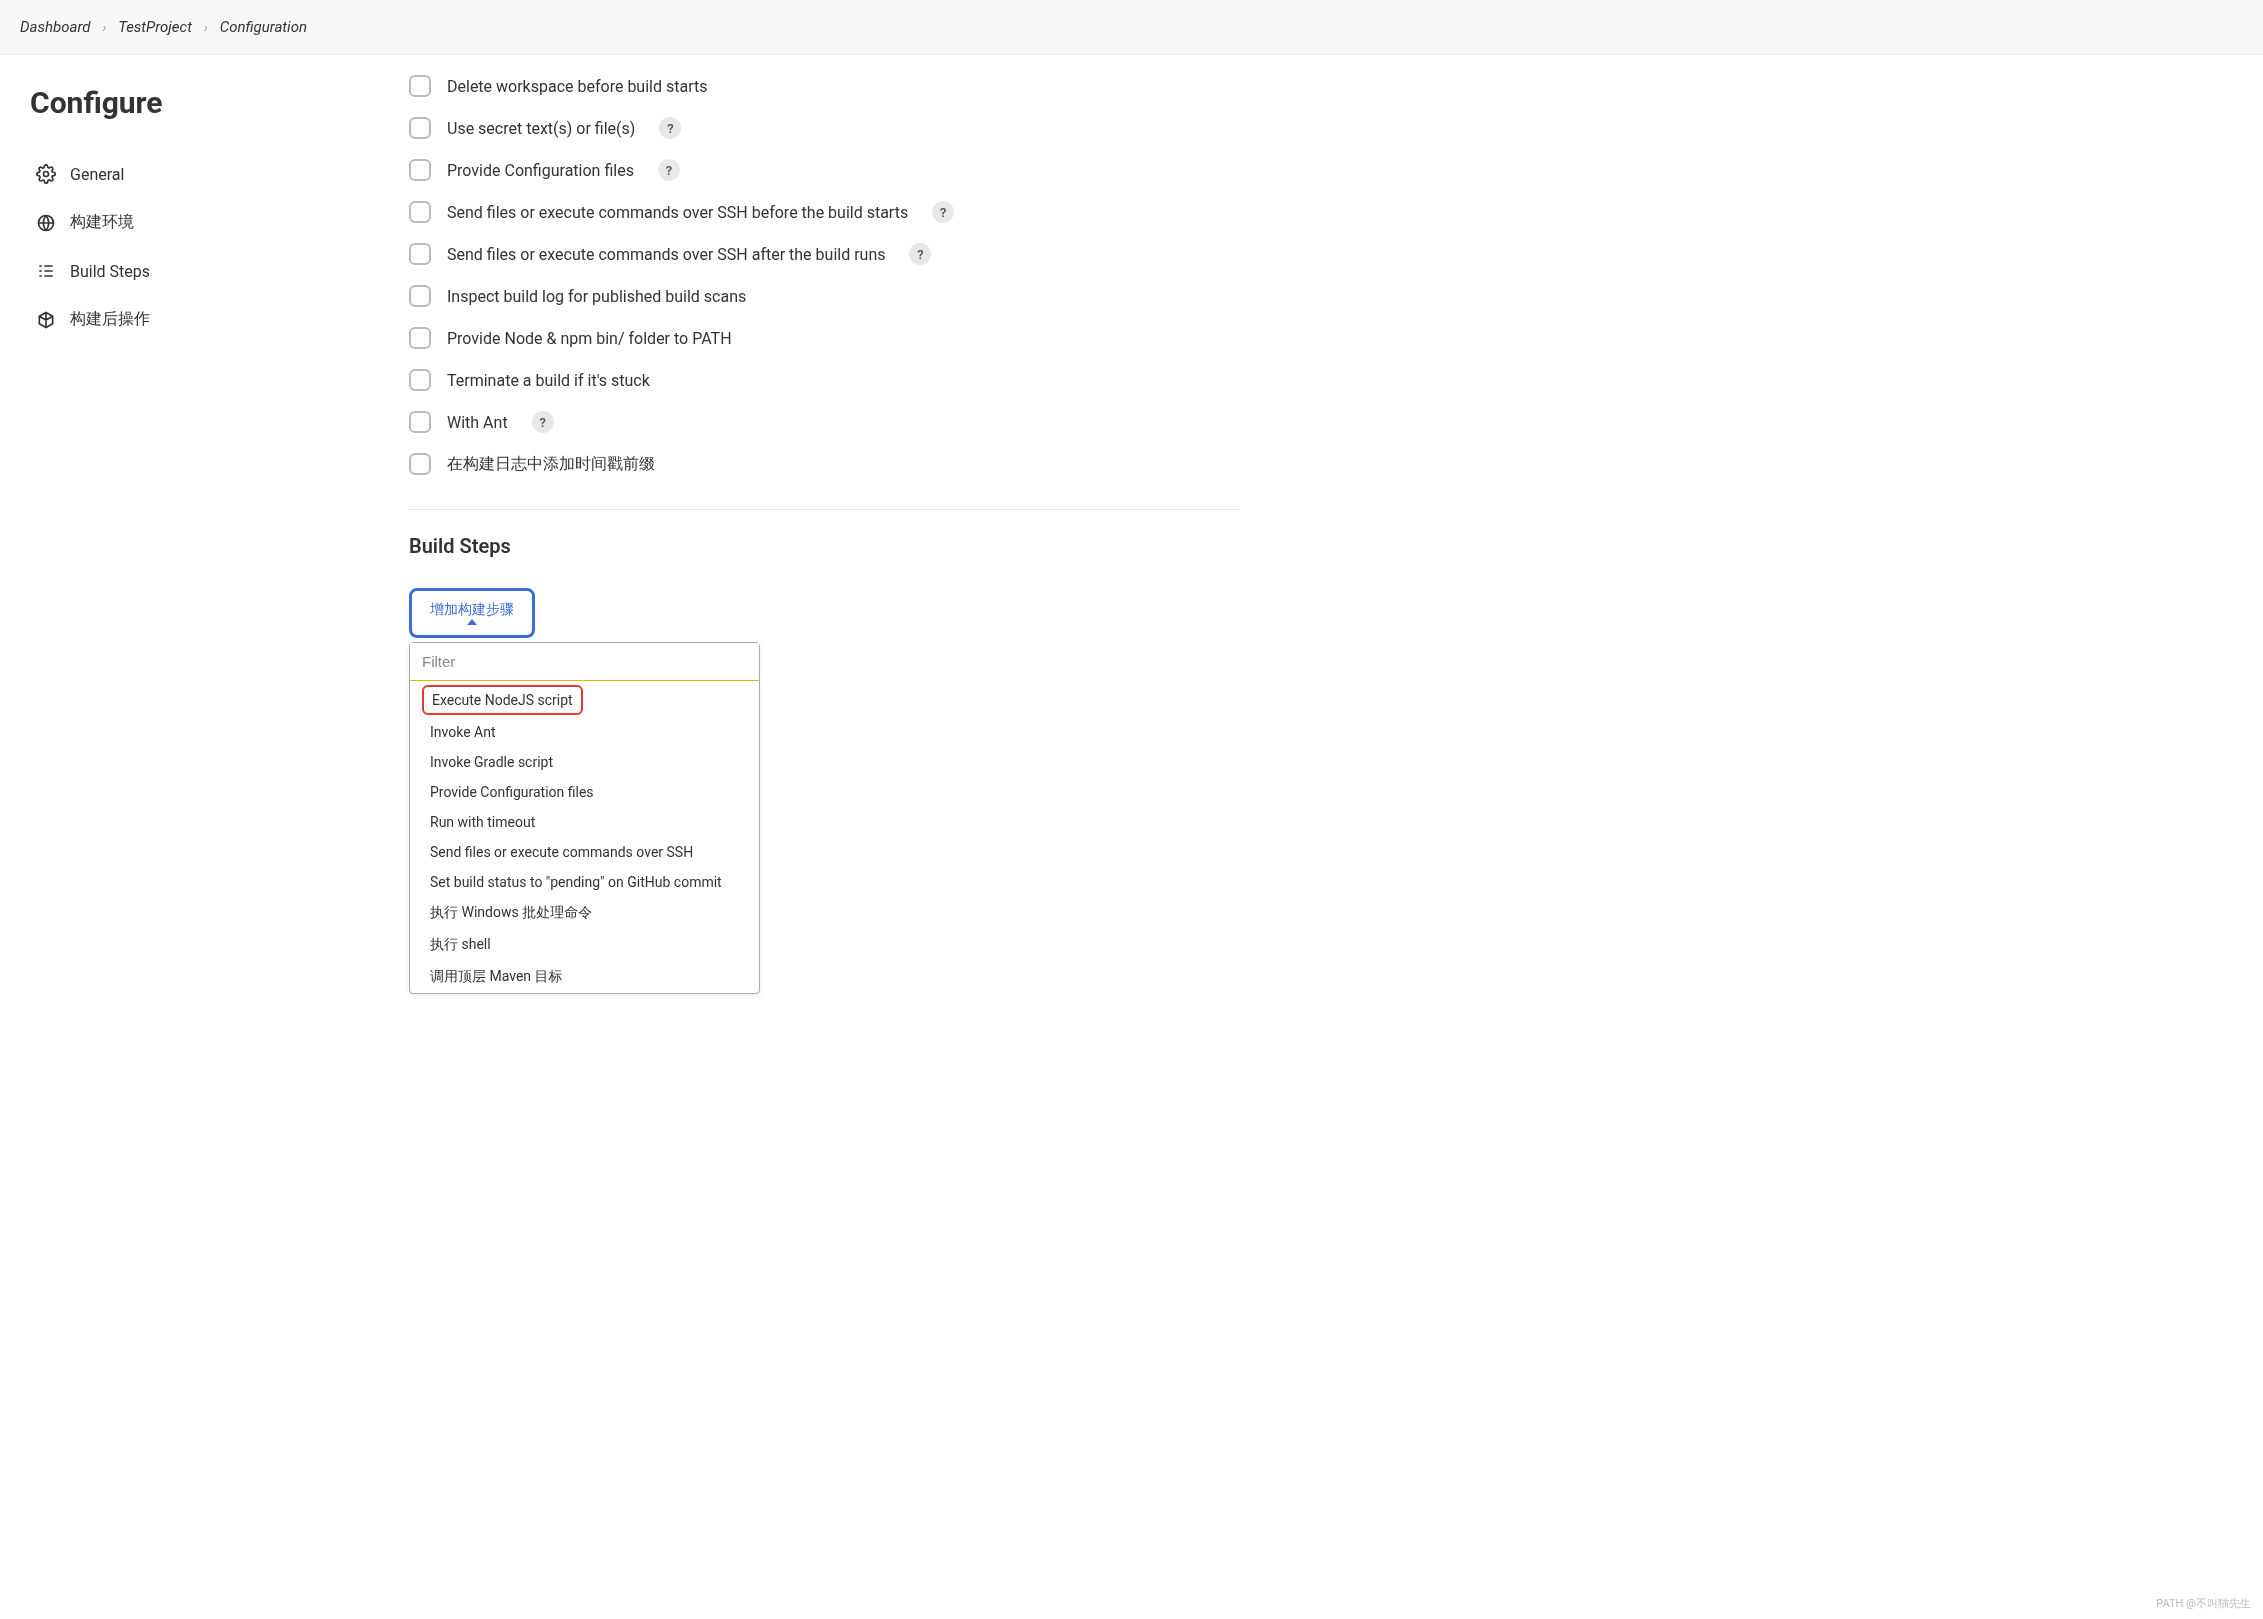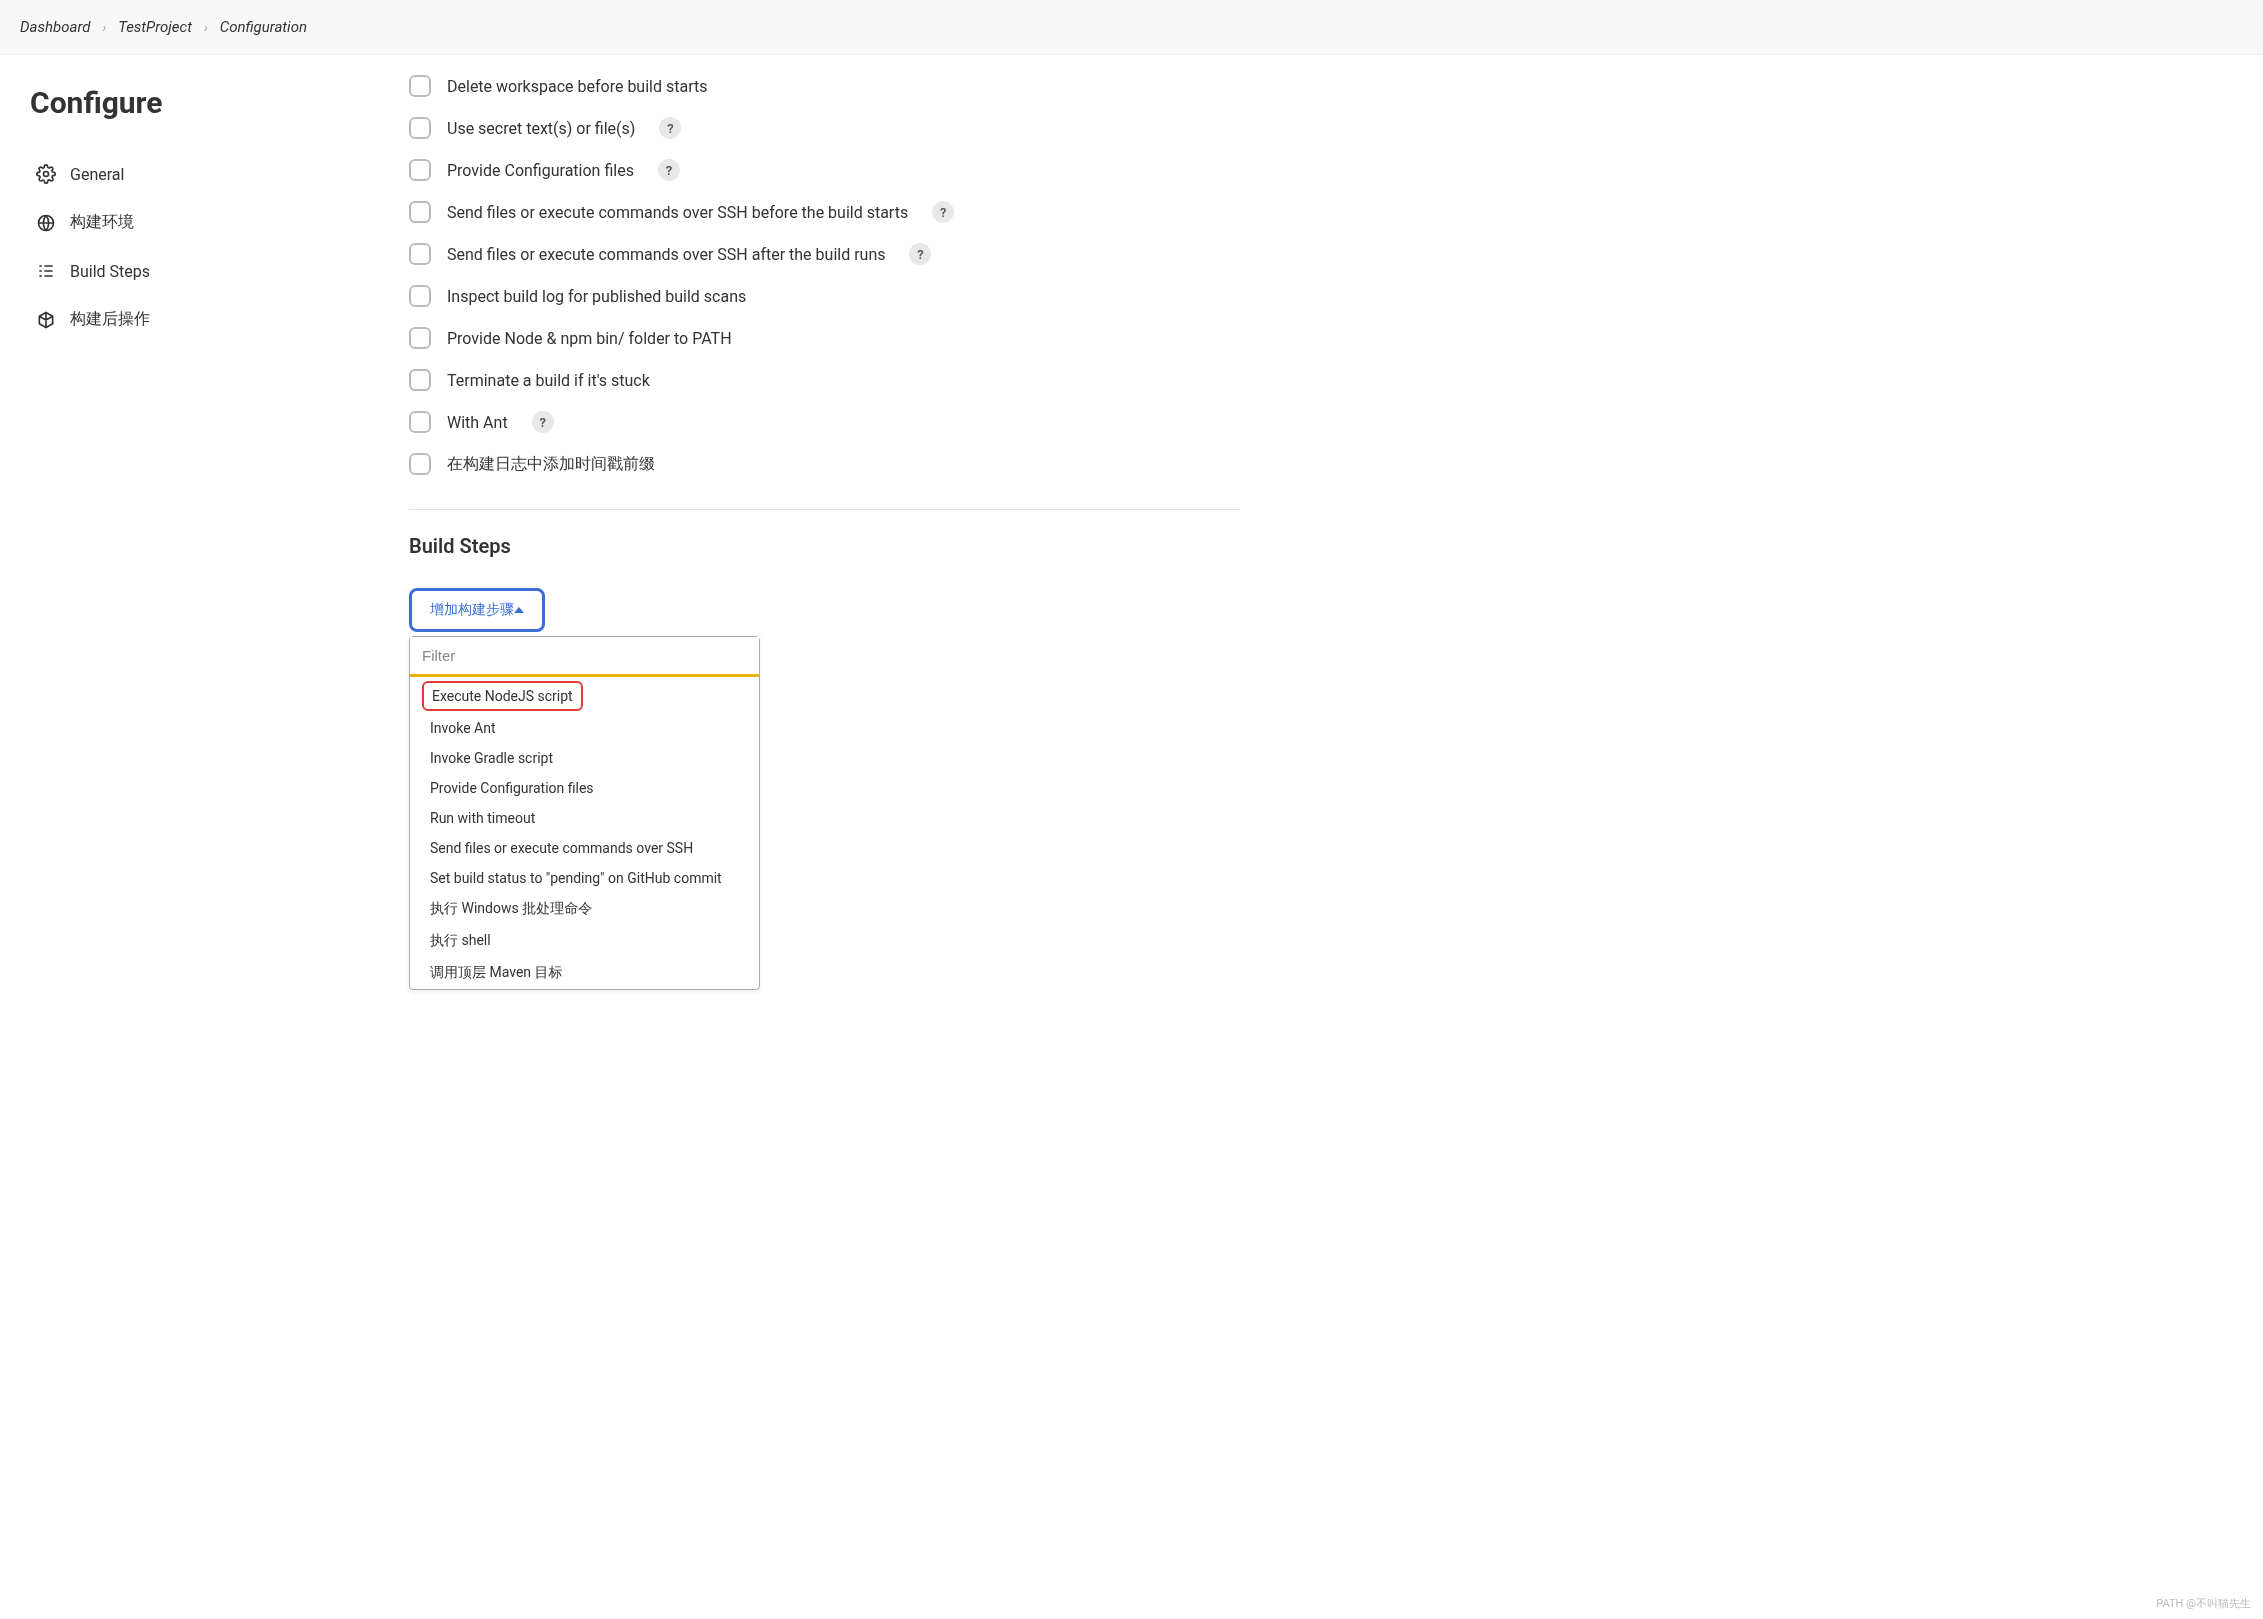--- a/index.html
+++ b/index.html
@@ -18,25 +18,25 @@
     
     .main { flex: 1; padding: 10px 20px 40px 30px; max-width: 881px; }
     .check-row { display: flex; align-items: center; gap: 16px; padding: 10px 0; }
     .checkbox { width: 22px; height: 22px; border: 2px solid #bbb; border-radius: 6px; cursor: pointer; flex-shrink: 0; }
     .check-label { font-size: 16px; color: #333; }
     .help-badge { width: 22px; height: 22px; border-radius: 50%; background: #e8e8e8; color: #555; font-size: 13px; font-weight: 600; display: inline-flex; align-items: center; justify-content: center; margin-left: 8px; cursor: pointer; }
     
     .divider { border: none; border-top: 1px solid #e5e5e5; margin: 24px 0; }
     .section-title { font-size: 20px; font-weight: 600; margin-bottom: 30px; }
     
-    .dropdown-btn { display: inline-flex; align-items: center; padding: 10px 18px; border: 3px solid #3b6fd6; border-radius: 8px; background: #fff; color: #3b6fd6; font-size: 14px; font-weight: 500; cursor: pointer; }
+    .dropdown-btn { display: inline-flex; align-items: center; padding: 10px 18px; border: 3px solid #3b6fd6; border-radius: 8px; background: #fff; color: #3b6fd6; font-size: 14px; font-weight: 500; cursor: pointer; flex-direction: column; }
     .caret-up { width: 0; height: 0; border-left: 5px solid transparent; border-right: 5px solid transparent; border-bottom: 6px solid #3b6fd6; }
     
     .dropdown-panel { margin-top: 4px; width: 351px; border: 1px solid #aaa; border-radius: 4px; background: #fff; box-shadow: 0 2px 6px rgba(0,0,0,0.08); }
-    .filter-input { width: 100%; padding: 10px 12px; border: none; border-bottom: 3px solid #eab308; font-size: 15px; outline: none; color: #333; }
+    .filter-input { width: 100%; padding: 10px 12px; border: none; border-bottom: 1px solid #eab308; font-size: 15px; outline: none; color: #333; }
     .filter-input::placeholder { color: #888; }
     .dd-option { padding: 7px 20px; font-size: 14px; color: #333; cursor: pointer; }
     .highlight { display: inline-block; border: 2.5px solid #e53935; border-radius: 6px; padding: 2px 8px; margin: 4px 0 2px 12px; }
     .highlight .dd-option { padding: 3px 0; }
     
     .watermark { position: fixed; bottom: 8px; right: 12px; font-size: 11px; color: #bbb; }
   </style>
 </head>
 <body>
 

